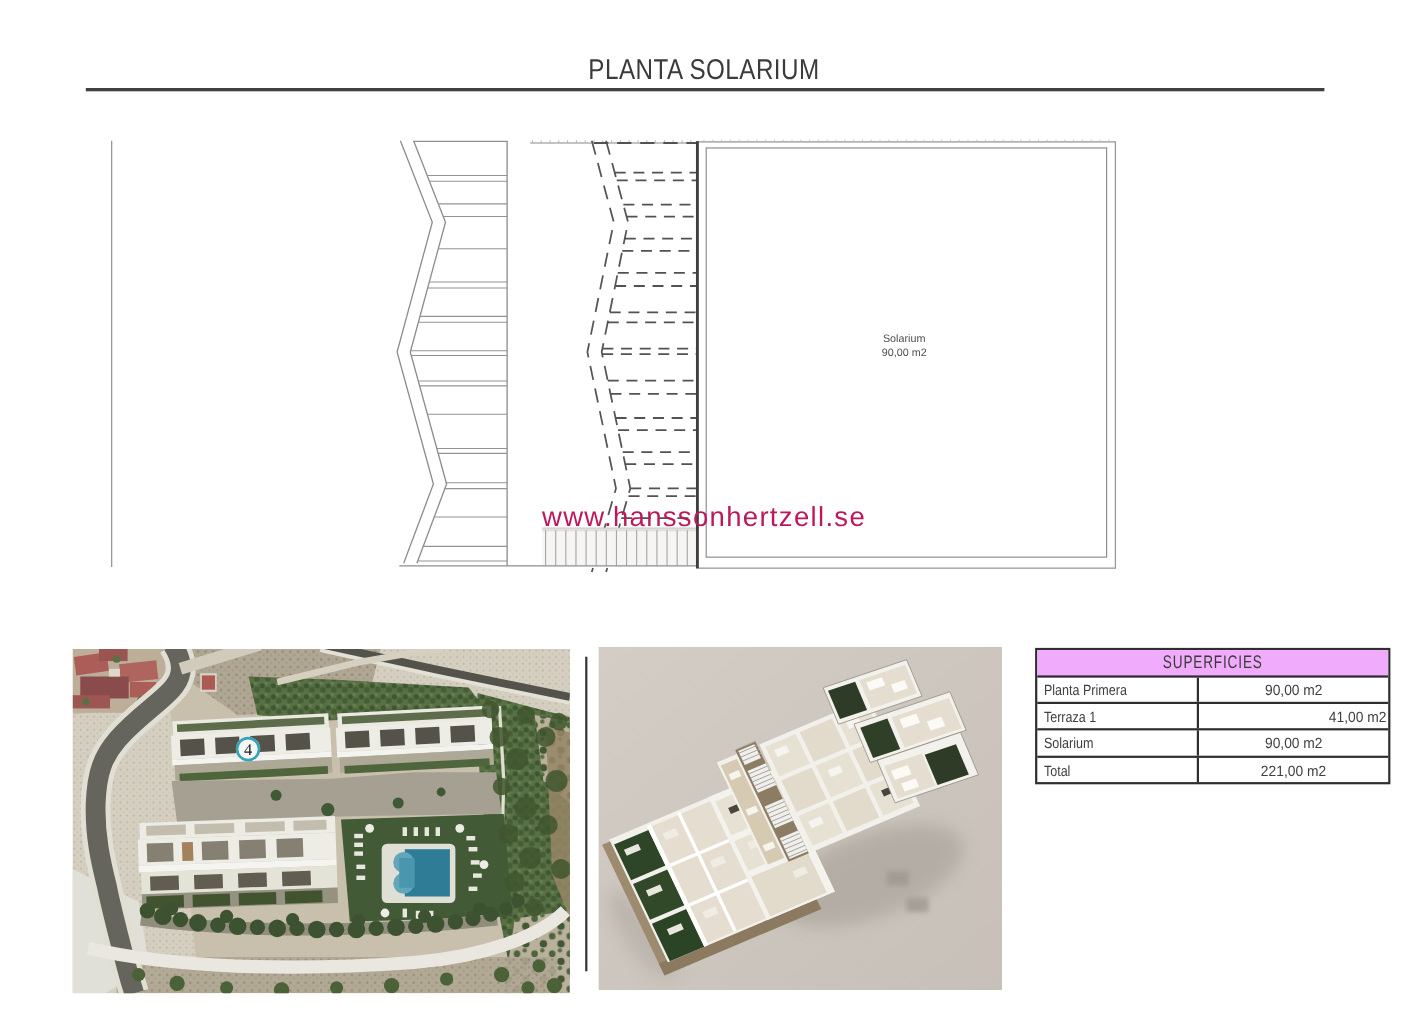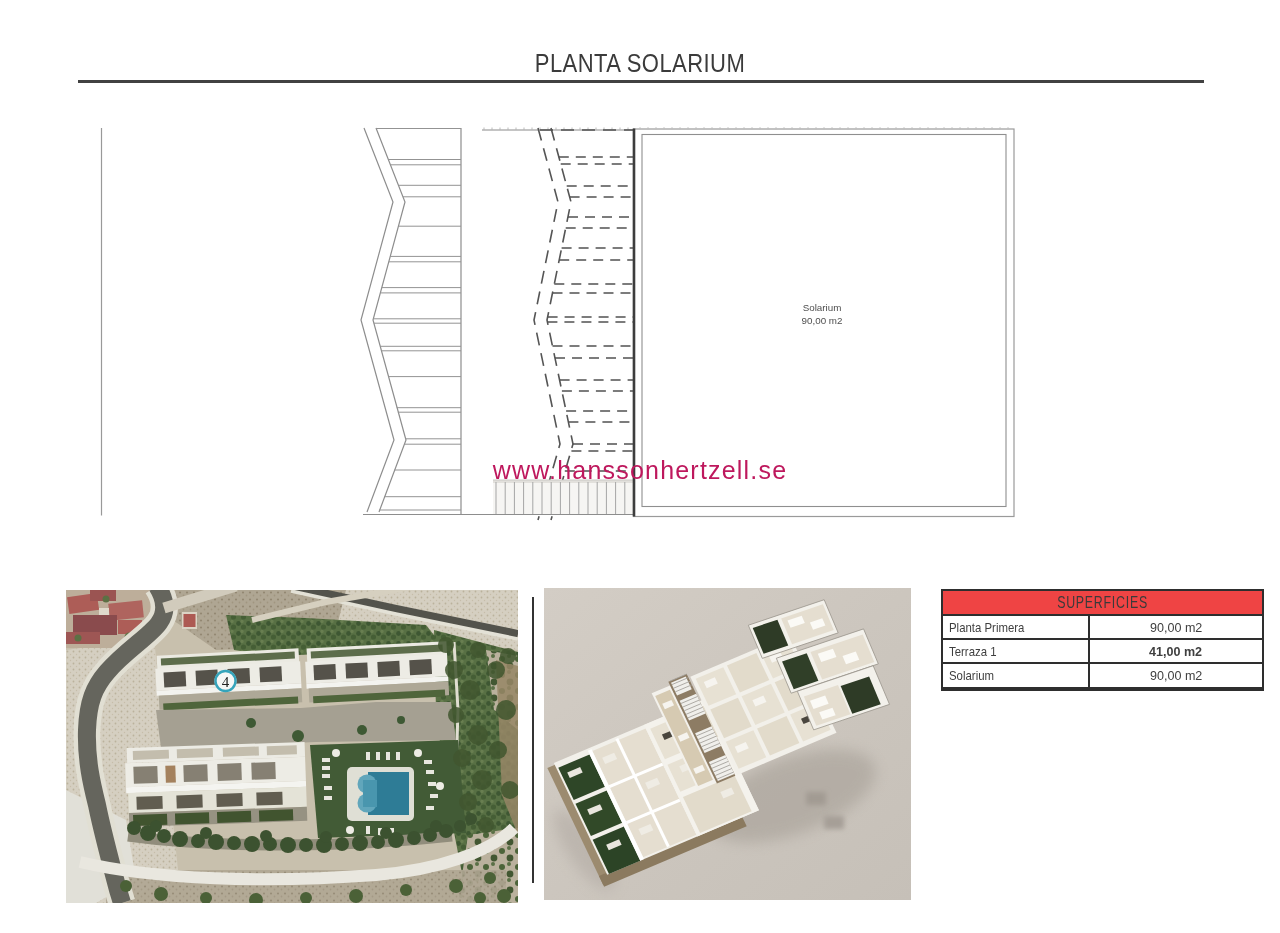--- a/index.html
+++ b/index.html
@@ -586,35 +586,39 @@
     <rect x="0" y="-3" width="80" height="42" fill="#f3f1eb" stroke="#979189" stroke-width="0.7"></rect>
     <rect x="42" y="6" width="30" height="30" fill="#2e3b26"></rect>
     <rect x="4" y="4" width="36" height="32" fill="#e5ded0"></rect>
     <rect x="8" y="10" width="16" height="9" fill="#fbfaf6"></rect>
     <rect x="12" y="24" width="14" height="8" fill="#fbfaf6"></rect>
   </g>
 </svg>
 
 <div class="abs" style="left:941px;top:589px;width:319px;border:2px solid #2e2e2e;">
 
-  <div style="height:22.5px;background:#ef4444;border-bottom:2px solid #2e2e2e;
+  <div style="height:22.5px;background:#f0abfc;border-bottom:2px solid #2e2e2e;
        text-align:center;font-size:16.5px;letter-spacing:1px;color:#3a3a3a;
        line-height:23px;"><span style="display:inline-block;transform:scaleX(0.75);">SUPERFICIES</span></div>
 
   <div style="height:22.4px;border-bottom:2px solid #2e2e2e;font-size:13.5px;color:#3f3f3f;
        display:flex;line-height:23px;justify-content:flex-end;">
     <div style="width:139.5px;padding-left:5.5px;border-right:2px solid #2e2e2e;"><span style="display:inline-block;transform:scaleX(0.845);transform-origin:left center;">Planta Primera</span></div>
     <div style="flex:1;text-align:center;"><span style="display:inline-block;transform:scaleX(0.93);">90,00 m2</span></div>
   </div>
 
   <div style="height:22.4px;border-bottom:2px solid #2e2e2e;font-size:13.5px;color:#3f3f3f;
        display:flex;line-height:23px;">
     <div style="width:139.5px;padding-left:5.5px;border-right:2px solid #2e2e2e;"><span style="display:inline-block;transform:scaleX(0.845);transform-origin:left center;">Terraza 1</span></div>
-    <div style="flex:1;text-align:center;font-weight:bold;"><span style="display:inline-block;transform:scaleX(0.93);">41,00 m2</span></div>
+    <div style="flex:1;text-align:right;"><span style="display:inline-block;transform:scaleX(0.93);">41,00 m2</span></div>
   </div>
 
   <div style="height:22.4px;border-bottom:2px solid #2e2e2e;font-size:13.5px;color:#3f3f3f;
        display:flex;line-height:23px;">
     <div style="width:139.5px;padding-left:5.5px;border-right:2px solid #2e2e2e;"><span style="display:inline-block;transform:scaleX(0.845);transform-origin:left center;">Solarium</span></div>
     <div style="flex:1;text-align:center;"><span style="display:inline-block;transform:scaleX(0.93);">90,00 m2</span></div>
   </div>
 
+  <div style="height:22.4px;font-size:13.5px;color:#3f3f3f;display:flex;line-height:23px;">
+    <div style="width:139.5px;padding-left:5.5px;border-right:2px solid #2e2e2e;"><span style="display:inline-block;transform:scaleX(0.845);transform-origin:left center;">Total</span></div>
+    <div style="flex:1;text-align:center;"><span style="display:inline-block;transform:scaleX(0.93);">221,00 m2</span></div>
+  </div>
 </div>
 
 </body></html>

